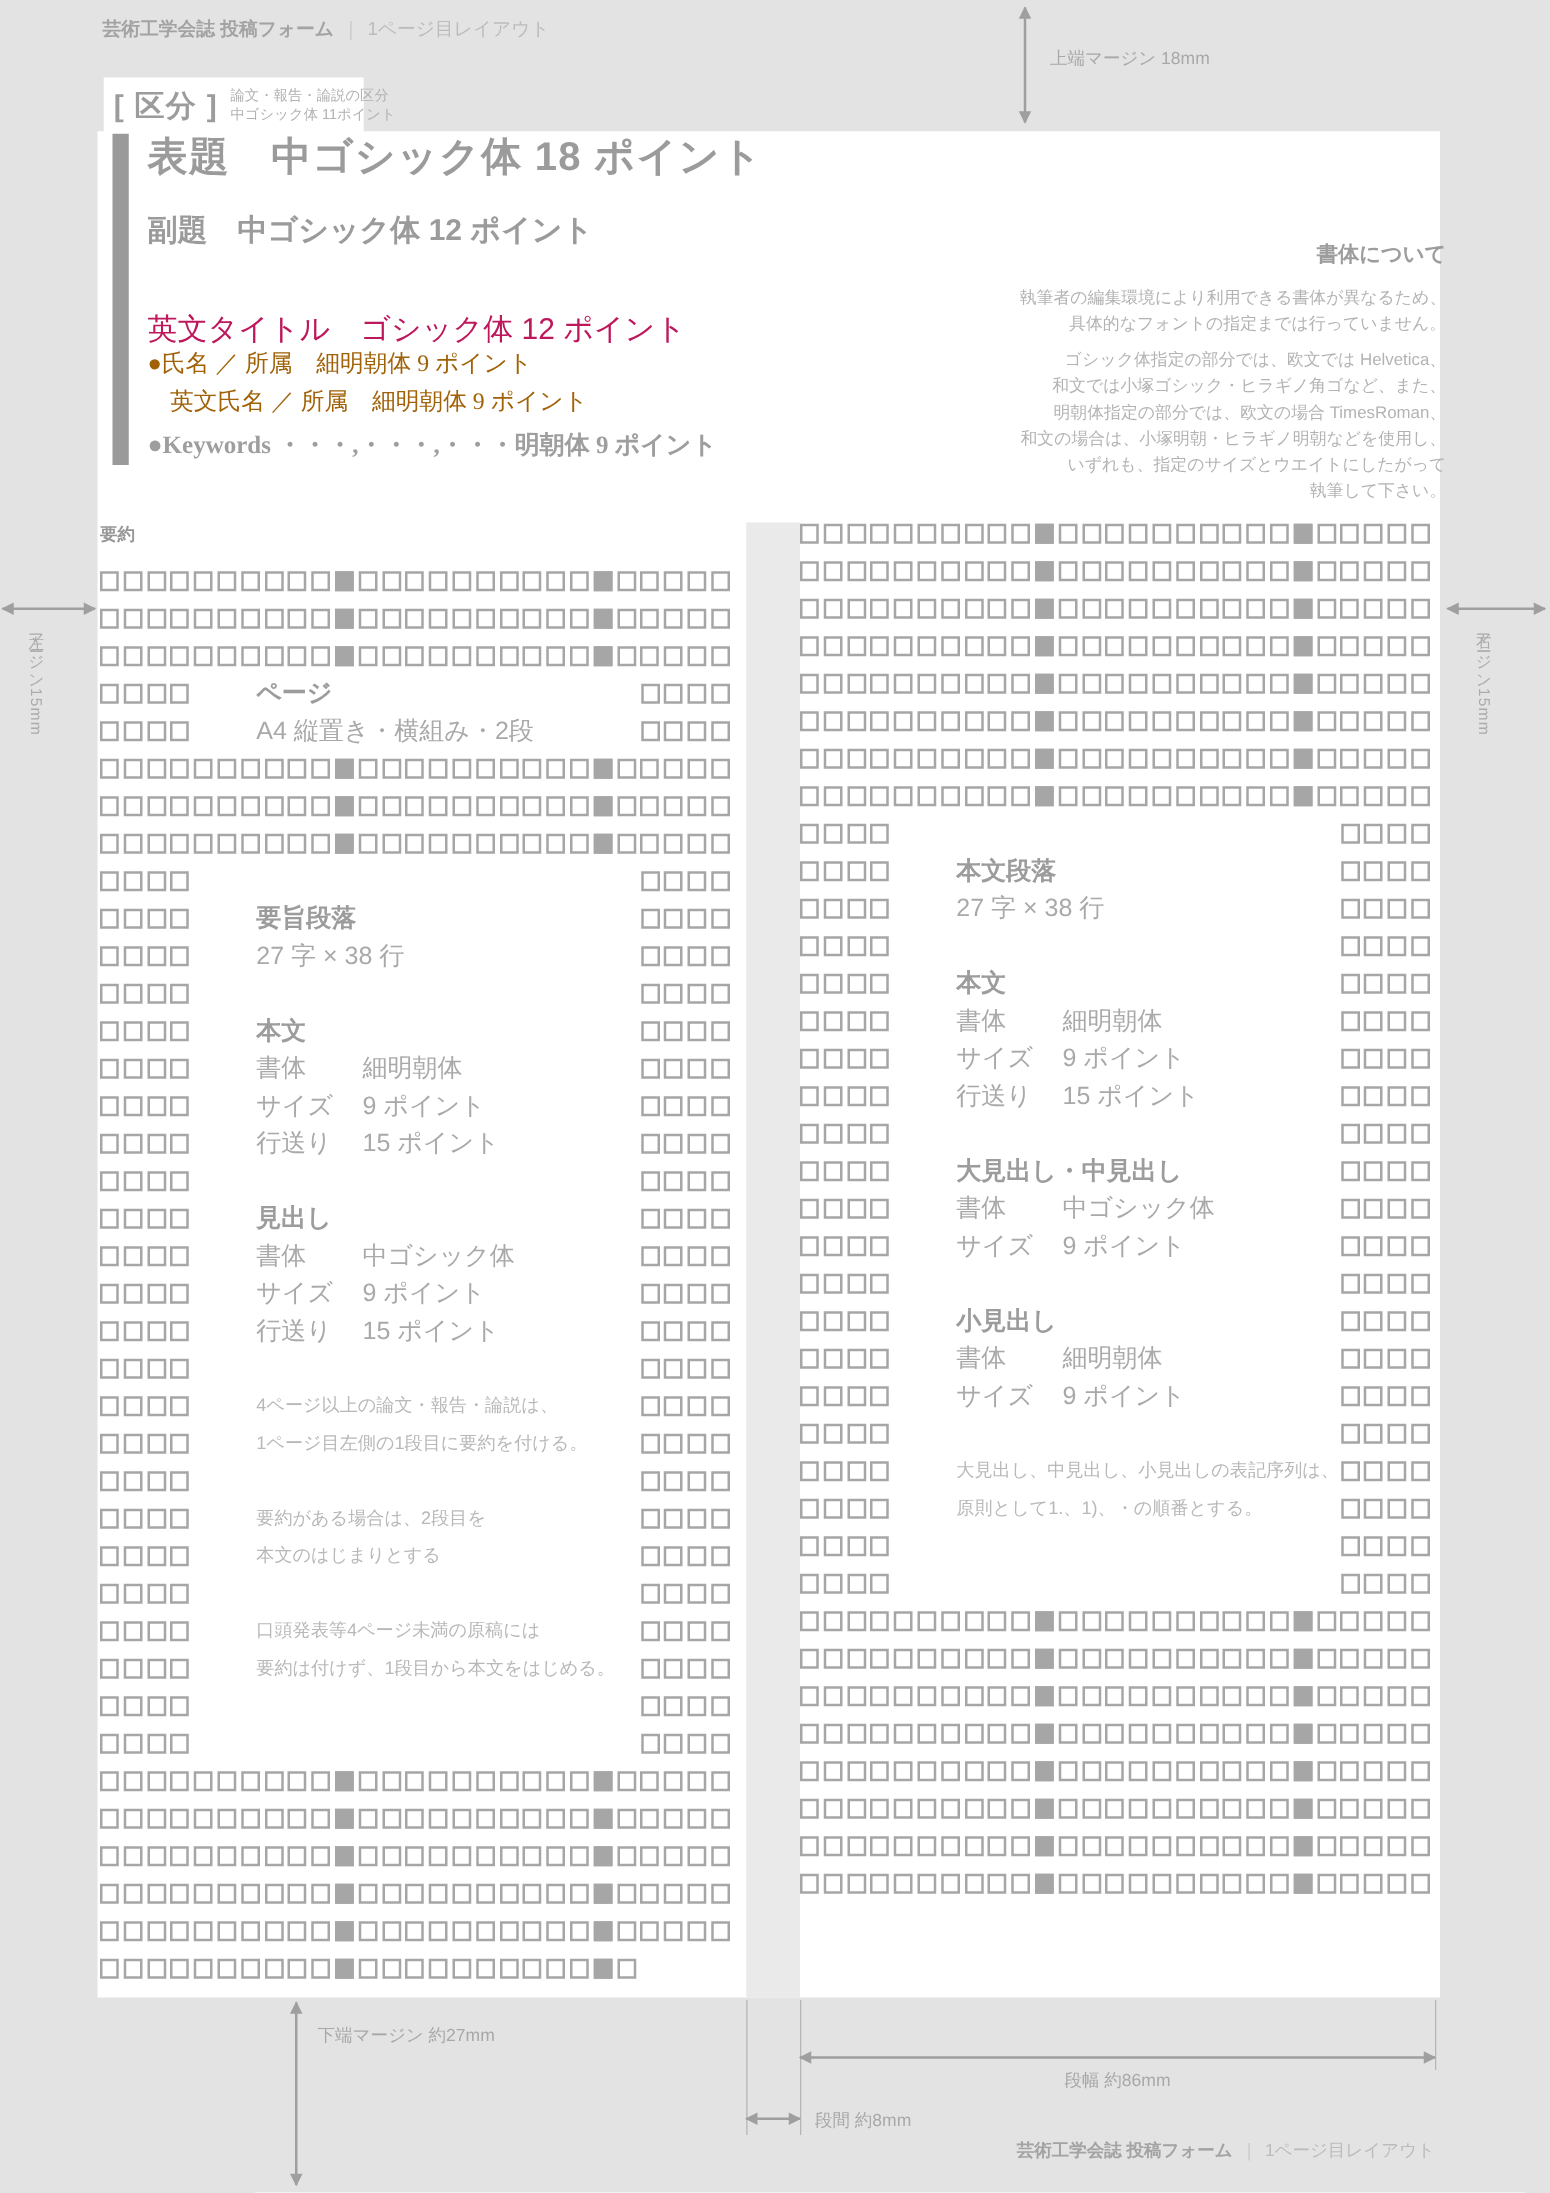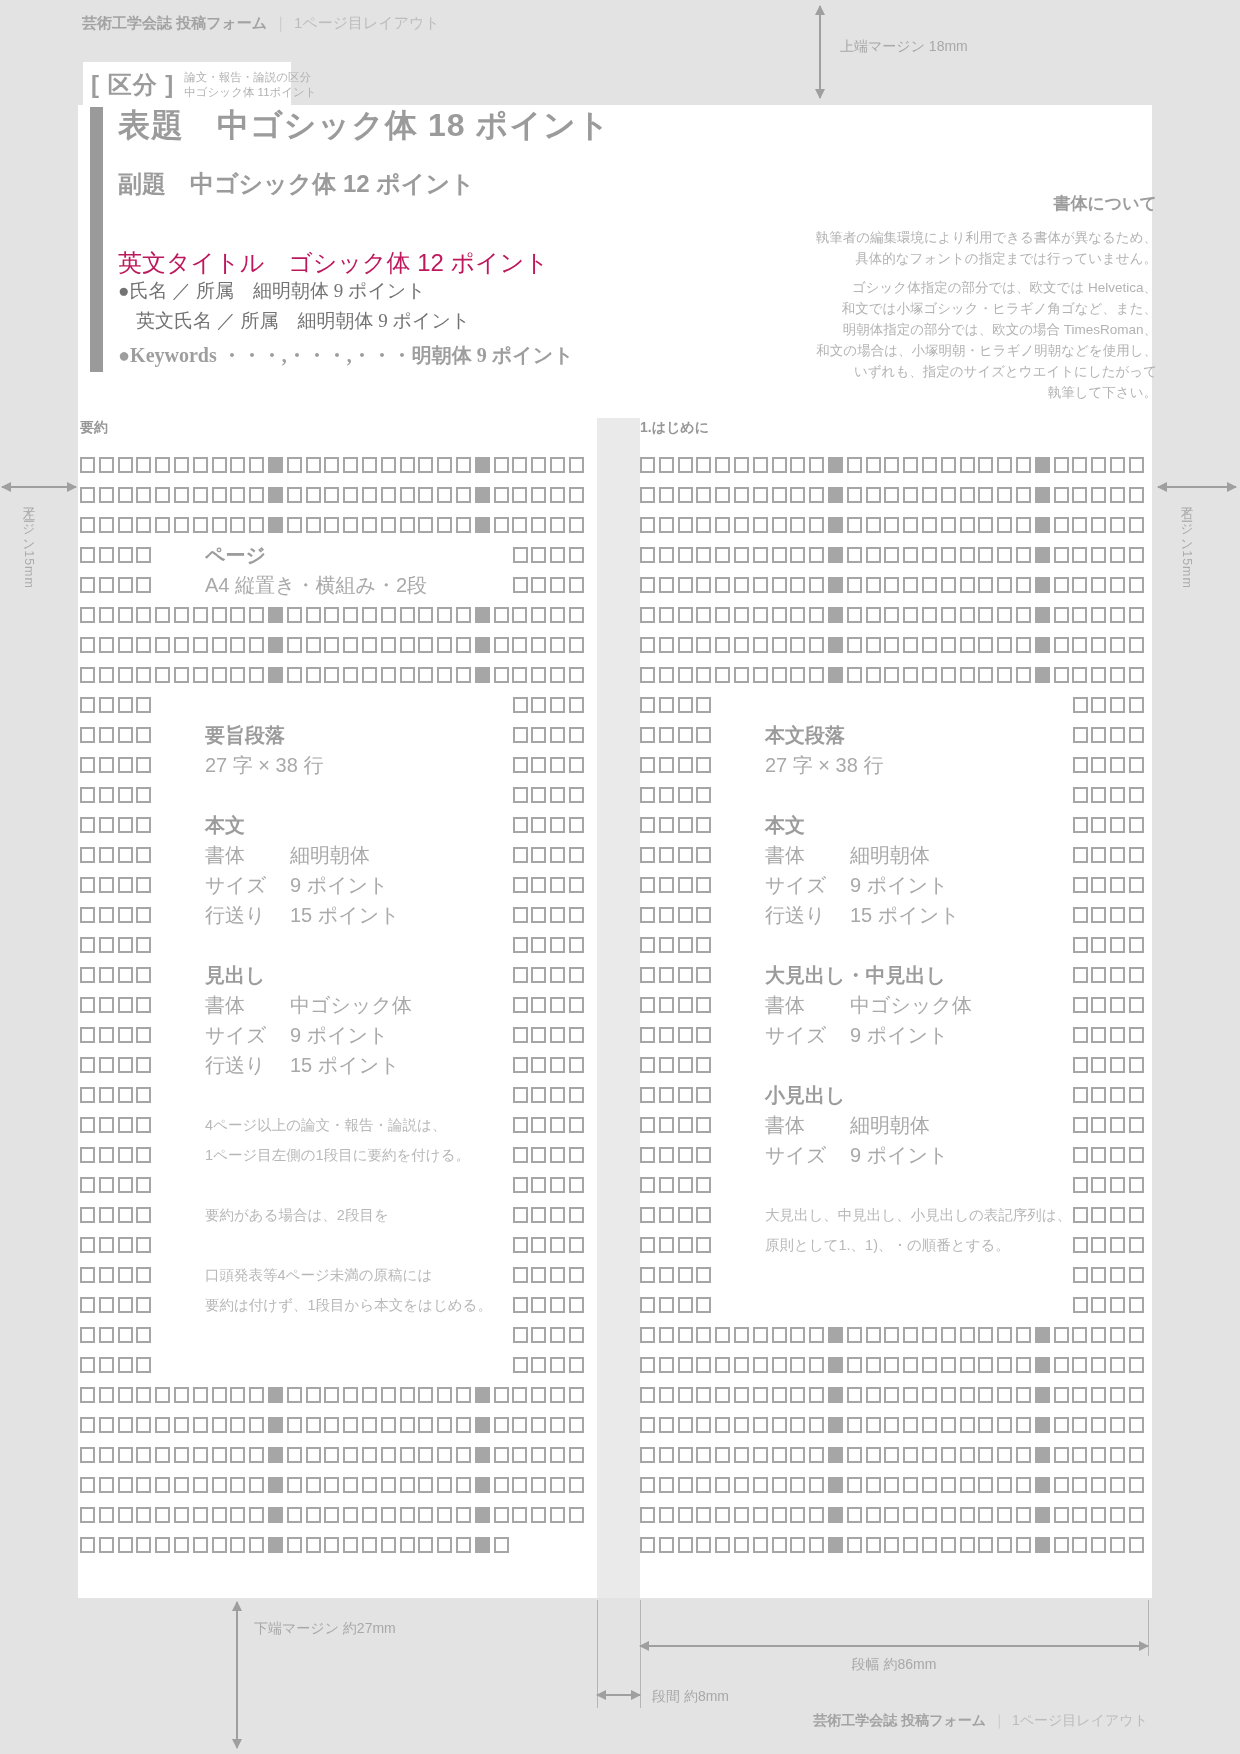--- a/index.html
+++ b/index.html
@@ -16,21 +16,21 @@
   
   .kubun{position:absolute;left:83px;top:62px;width:208px;height:46px;background:#ffffff;
          display:flex;align-items:center;gap:10px;padding-left:8px;box-sizing:border-box;}
   .kubun-bracket{font-size:24px;font-weight:bold;color:#9c9c9c;letter-spacing:1px;white-space:nowrap;text-align:right;}
   .kubun-small{font-size:11.5px;line-height:15px;color:#b2b2b2;white-space:nowrap;}
   
   .accent-bar{position:absolute;left:90px;top:107px;width:13px;height:265px;background:#9a9a9a;}
   .t-main{position:absolute;left:118px;top:104px;font-size:32px;font-weight:bold;color:#9b9b9b;letter-spacing:1px;white-space:nowrap;}
   .t-sub{position:absolute;left:118px;top:168px;font-size:24px;font-weight:bold;color:#9b9b9b;white-space:nowrap;}
   .t-en{position:absolute;left:118px;top:219px;font-size:24px;color:#be185d;white-space:nowrap;margin-top:28px;}
-  .serifline{font-family:"Liberation Serif",serif;color:#737373;white-space:nowrap;}
+  .serifline{font-family:"Liberation Serif",serif;color:#a16207;white-space:nowrap;}
   .t-author{position:absolute;left:118px;top:278px;font-size:19px;}
   .t-author-en{position:absolute;left:136px;top:308px;font-size:19px;}
   .t-keywords{position:absolute;left:118px;top:342px;font-size:20px;font-weight:bold;color:#9e9e9e;}
   
   .fontnote{position:absolute;left:757px;top:192px;width:400px;text-align:right;}
   .fn-title{font-size:17px;font-weight:bold;color:#9d9d9d;margin-bottom:12px;}
   .fn-line{font-size:13.5px;line-height:21px;color:#b3b3b3;white-space:nowrap;}
   .fn-gap{height:8px;}
   
   .col{position:absolute;top:412px;width:504px;}
@@ -582,20 +582,35 @@
           <span class="cell"></span>
         </span>
       </div>
       <div class="prow siderow">
         <span class="cgroup">
           <span class="cell"></span>
           <span class="cell"></span>
           <span class="cell"></span>
           <span class="cell"></span>
         </span>
+        <span class="mid note">本文のはじまりとする</span>
+        <span class="cgroup">
+          <span class="cell"></span>
+          <span class="cell"></span>
+          <span class="cell"></span>
+          <span class="cell"></span>
+        </span>
+      </div>
+      <div class="prow siderow">
+        <span class="cgroup">
+          <span class="cell"></span>
+          <span class="cell"></span>
+          <span class="cell"></span>
+          <span class="cell"></span>
+        </span>
         <span class="mid"></span>
         <span class="cgroup">
           <span class="cell"></span>
           <span class="cell"></span>
           <span class="cell"></span>
           <span class="cell"></span>
         </span>
       </div>
       <div class="prow siderow">
         <span class="cgroup">
@@ -823,21 +838,20 @@
         <span class="cell"></span>
         <span class="cell"></span>
         <span class="cell"></span>
         <span class="cell"></span>
         <span class="cell solid"></span>
         <span class="cell"></span>
       </div>
     </div>
 </div>
 <div class="col" id="col-right">
-  <div class="colhead">1.はじめに</div>
   <div id="rows-right">
       <div class="prow">
         <span class="cell"></span>
         <span class="cell"></span>
         <span class="cell"></span>
         <span class="cell"></span>
         <span class="cell"></span>
         <span class="cell"></span>
         <span class="cell"></span>
         <span class="cell"></span>

